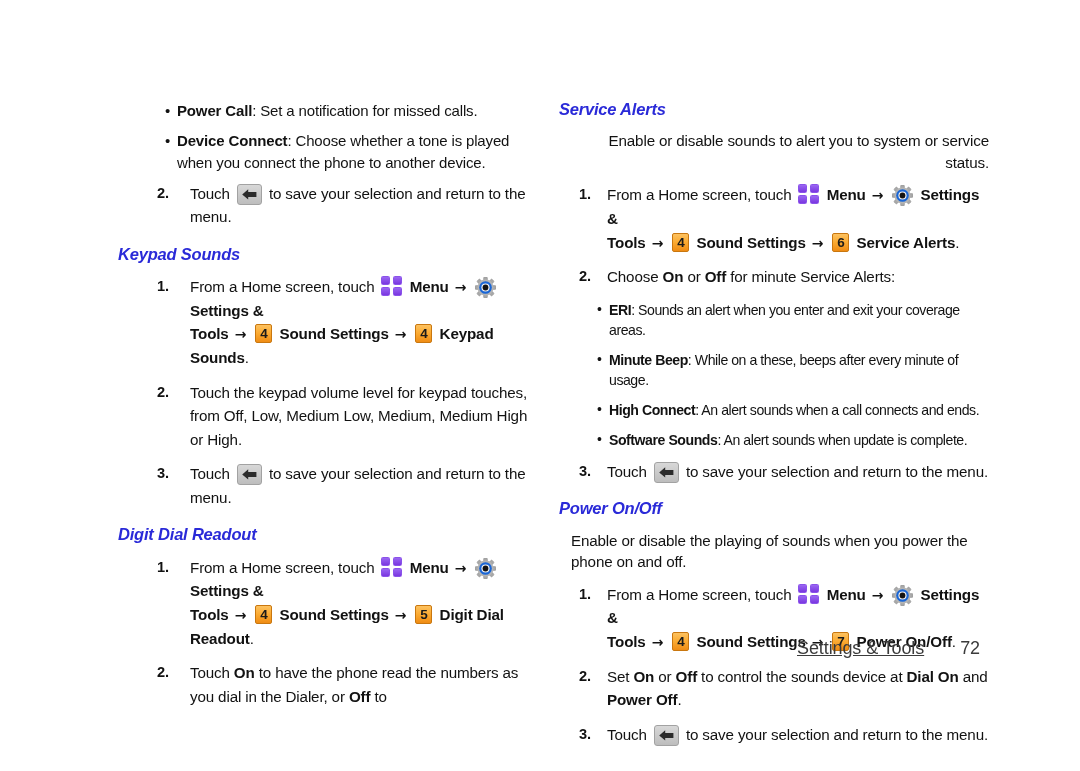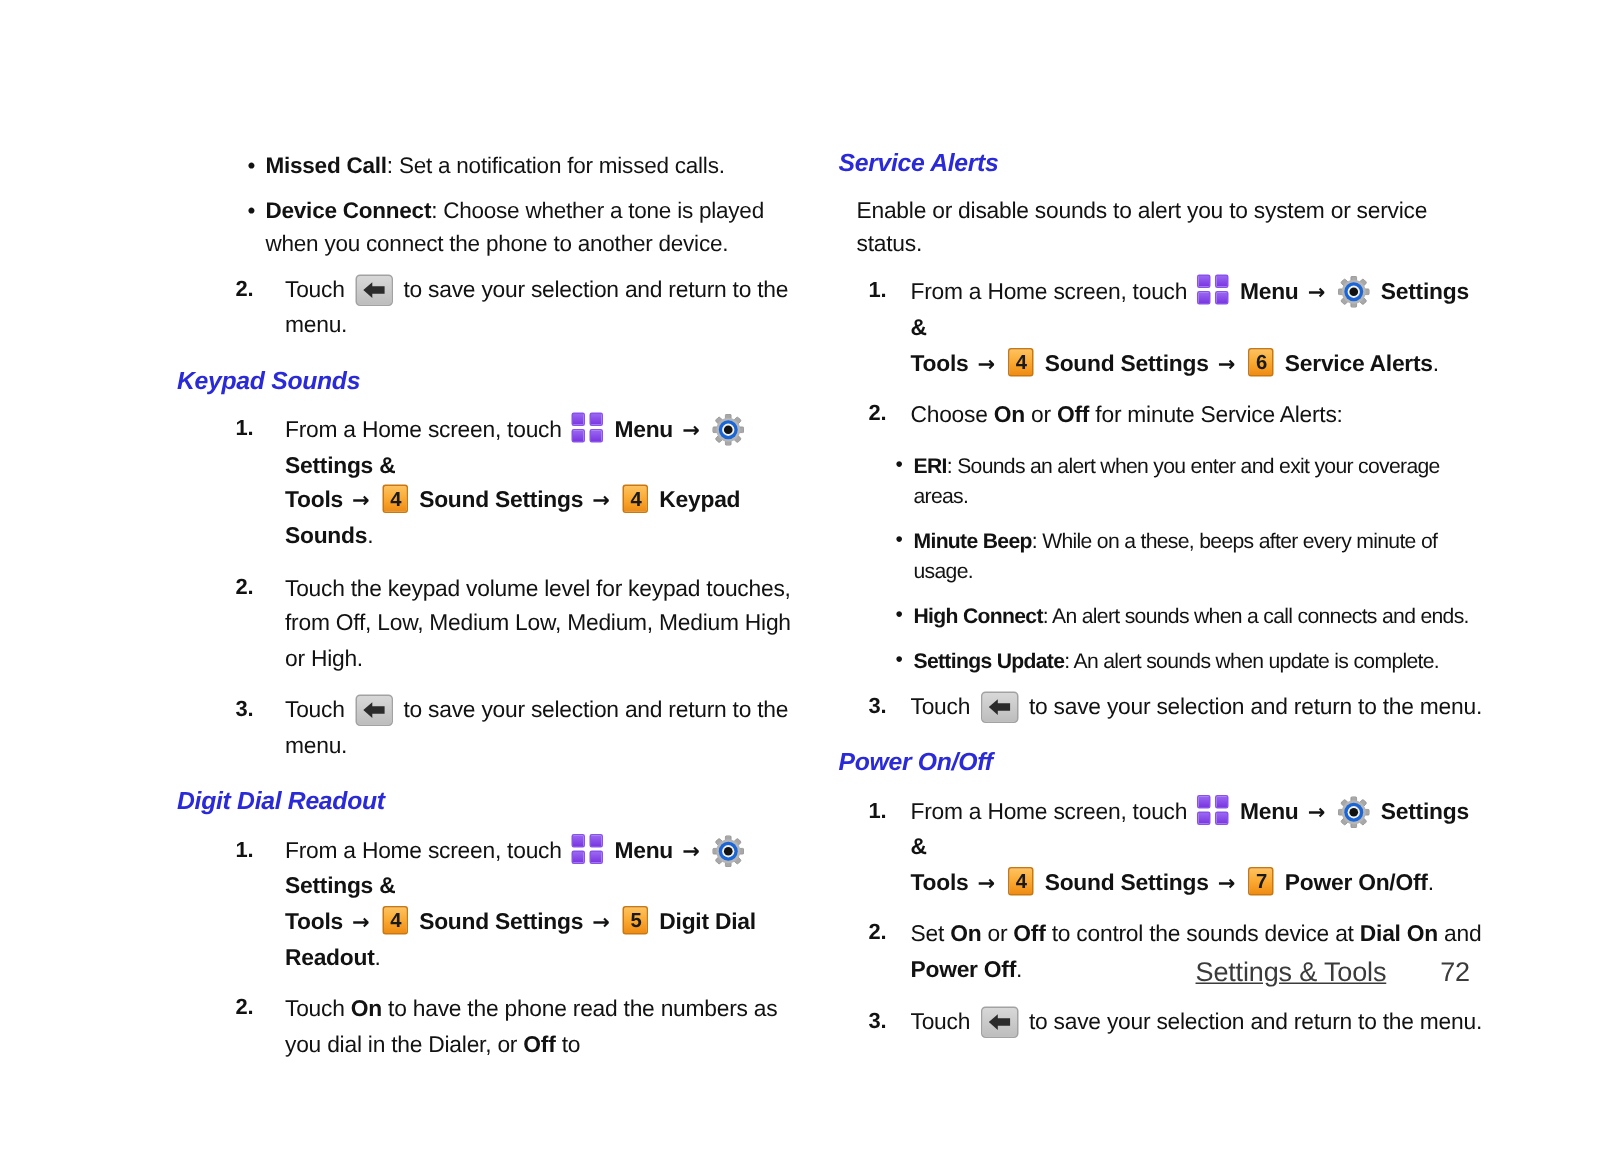--- a/index.html
+++ b/index.html
@@ -185,21 +185,21 @@
 </style>
 </head>
 <body>
 
 <div class="page">
 
   <div class="col col-left">
 
     <div class="bullet">
       <span class="dot">•</span>
-      <b>Missed Call</b><span>: Set a notification for missed calls.</span>
+      <b>Power Call</b><span>: Set a notification for missed calls.</span>
     </div>
 
     <div class="bullet">
       <span class="dot">•</span>
       <b>Device Connect</b><span>: Choose whether a tone is played when you connect the phone to another device.</span>
     </div>
 
     <div class="step" style="margin-bottom:14px;">
       <span class="num">2.</span>
       <span>Touch</span>
@@ -294,21 +294,21 @@
     <div class="step">
       <span class="num">2.</span>
       <span>Touch </span><b>On</b><span> to have the phone read the numbers as you dial in the Dialer, or </span><b>Off</b><span> to</span>
     </div>
 
   </div>
 
   <div class="col col-right">
 
     <div class="heading" style="margin-left:2px;">Service Alerts</div>
-    <div class="para" style="margin-left:14px;">Enable or disable sounds to alert you to system or service status.</div>
+    <div class="para" style="margin-left:14px;text-align:right;">Enable or disable sounds to alert you to system or service status.</div>
 
     <div class="step" style="padding-left:50px;">
       <span class="num" style="left:22px;">1.</span>
       <span>From a Home screen, touch</span>
       <span class="icon ico-menu"><i></i><i></i><i></i><i></i></span>
       <b>Menu</b>
       <span class="arw">→</span>
       <span class="icon ico-gear">
         <svg width="21" height="21" viewBox="0 0 21 21">
           <g fill="#a8a8a8" stroke="#8d8d8d" stroke-width="0.5">
@@ -345,35 +345,36 @@
     <div class="bullet narrow">
       <span class="dot">•</span>
       <b>Minute Beep</b><span>: While on a these, beeps after every minute of usage.</span>
     </div>
     <div class="bullet narrow">
       <span class="dot">•</span>
       <b>High Connect</b><span>: An alert sounds when a call connects and ends.</span>
     </div>
     <div class="bullet narrow">
       <span class="dot">•</span>
-      <b>Settings Update</b><span>: An alert sounds when update is complete.</span>
+      <b>Software Sounds</b><span>: An alert sounds when update is complete.</span>
     </div>
 
     <div class="step" style="padding-left:50px;">
       <span class="num" style="left:22px;">3.</span>
       <span>Touch</span>
       <span class="icon ico-back">
         <svg width="17" height="13" viewBox="0 0 17 13">
             <path d="M7.2 1.2 L1.2 6.4 L7.2 11.6 L7.2 8.9 L15.4 8.9 L15.4 3.9 L7.2 3.9 Z" fill="#2b2b2b"></path>
           </svg>
       </span>
       <span>to save your selection and return to the menu.</span>
     </div>
 
     <div class="heading" style="margin-left:2px;">Power On/Off</div>
+    <div class="para" style="margin-left:14px;">Enable or disable the playing of sounds when you power the phone on and off.</div>
 
     <div class="step" style="padding-left:50px;">
       <span class="num" style="left:22px;">1.</span>
       <span>From a Home screen, touch</span>
       <span class="icon ico-menu"><i></i><i></i><i></i><i></i></span>
       <b>Menu</b>
       <span class="arw">→</span>
       <span class="icon ico-gear">
         <svg width="21" height="21" viewBox="0 0 21 21">
           <g fill="#a8a8a8" stroke="#8d8d8d" stroke-width="0.5">

